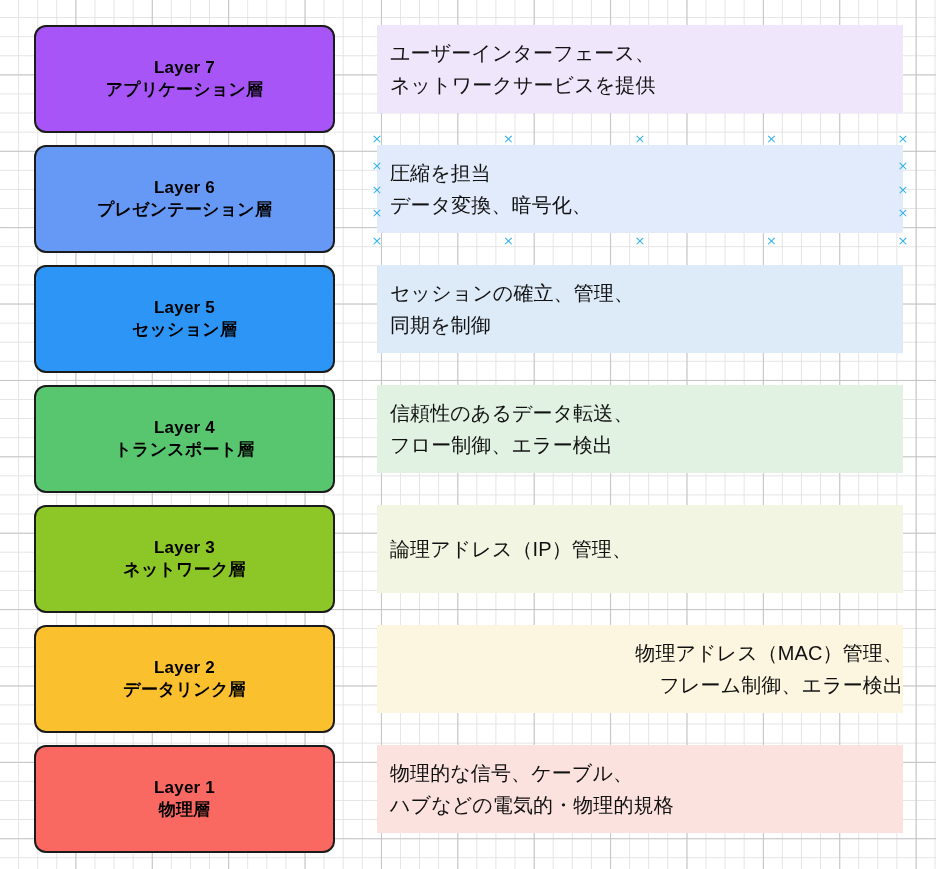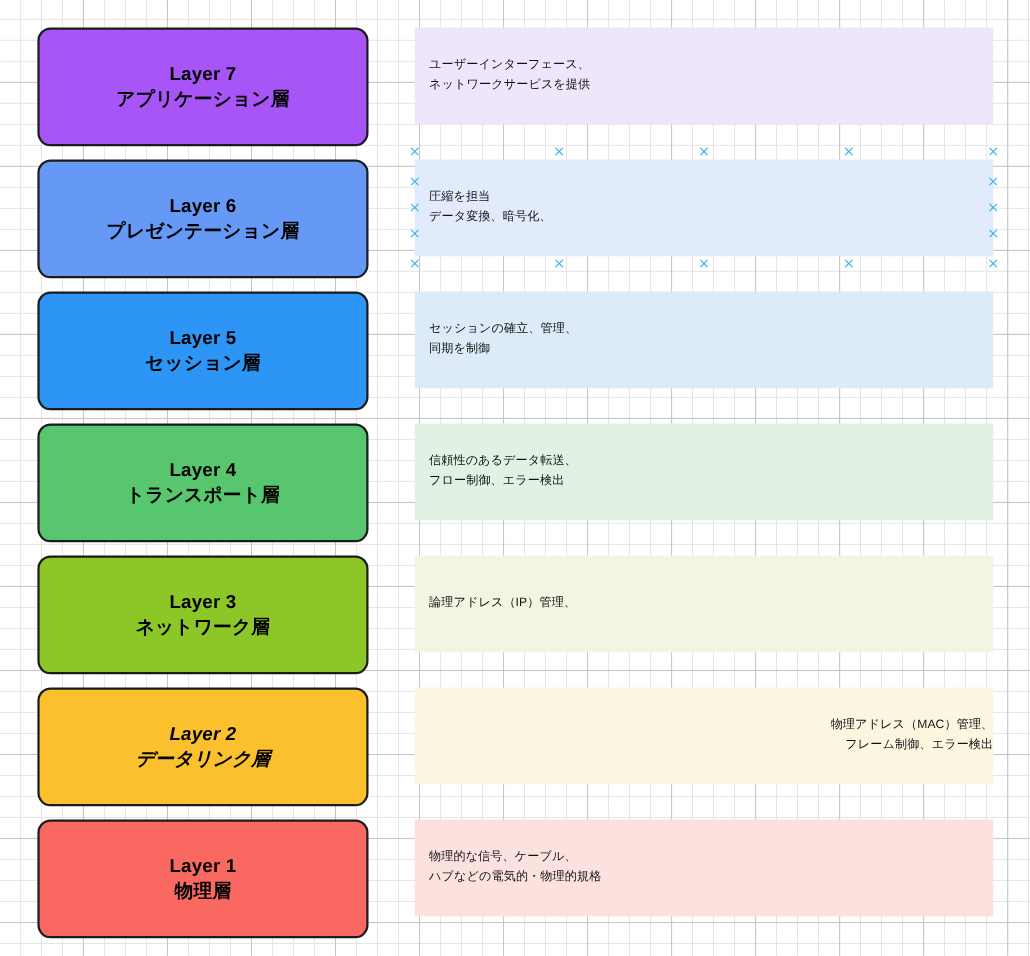--- a/index.html
+++ b/index.html
@@ -75,21 +75,21 @@
     left: 377px;
     top: 0;
     width: 526px;
     height: 88px;
     box-sizing: border-box;
     display: flex;
     flex-direction: column;
     justify-content: center;
     padding-left: 13px;
     color: #111111;
-    font-size: 11px;
+    font-size: 20px;
     line-height: 1.62;
     letter-spacing: 0.1px;
   }
   .desc-line { white-space: pre; }
 
   
   .selection-layer {
     position: absolute;
     left: 0; top: 0;
     width: 936px; height: 869px;
@@ -158,21 +158,21 @@
       <div class="layer-row" style="top: 505px;">
         <div class="layer-box" style="background: rgb(141, 198, 39);">
           <div class="layer-title">Layer 3</div>
           <div class="layer-name">ネットワーク層</div>
         </div>
         <div class="desc-panel" style="background: rgb(242, 245, 225);">
           <div class="desc-line">論理アドレス（IP）管理、</div>
         </div>
       </div>
       <div class="layer-row" style="top: 625px;">
-        <div class="layer-box" style="background: rgb(251, 192, 45); font-style: italic;">
+        <div class="layer-box" style="background: rgb(251, 192, 45);">
           <div class="layer-title">Layer 2</div>
           <div class="layer-name">データリンク層</div>
         </div>
         <div class="desc-panel" style="background: rgb(252, 245, 224); align-items: flex-end;">
           <div class="desc-line">物理アドレス（MAC）管理、</div>
           <div class="desc-line">フレーム制御、エラー検出</div>
         </div>
       </div>
       <div class="layer-row" style="top: 745px;">
         <div class="layer-box" style="background: rgb(250, 104, 98);">

